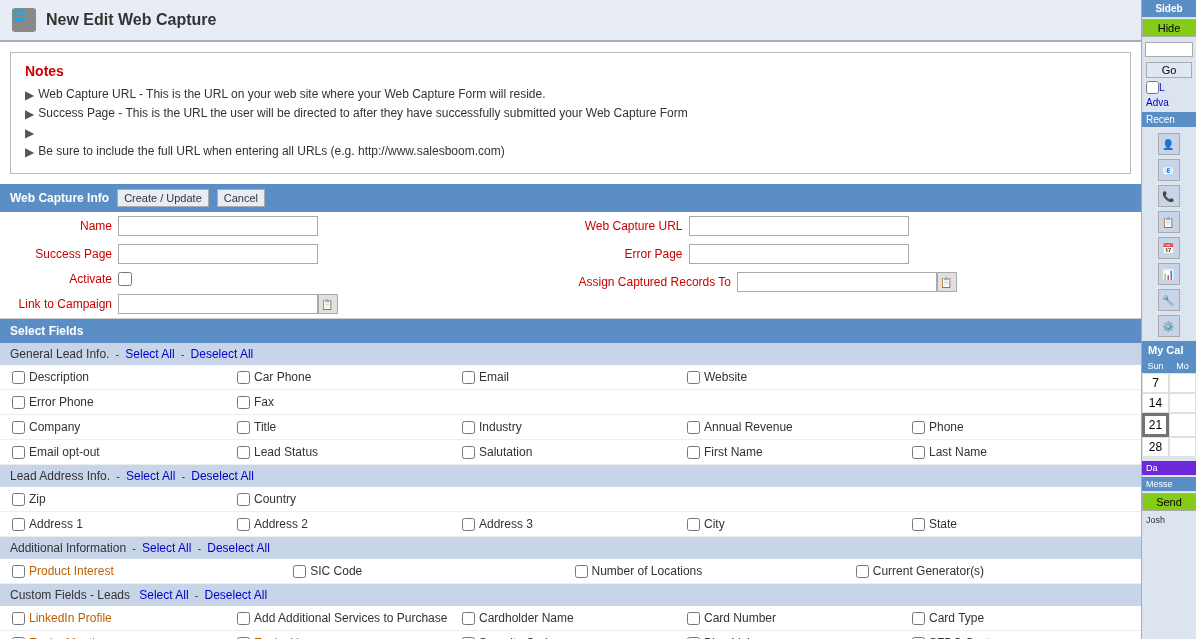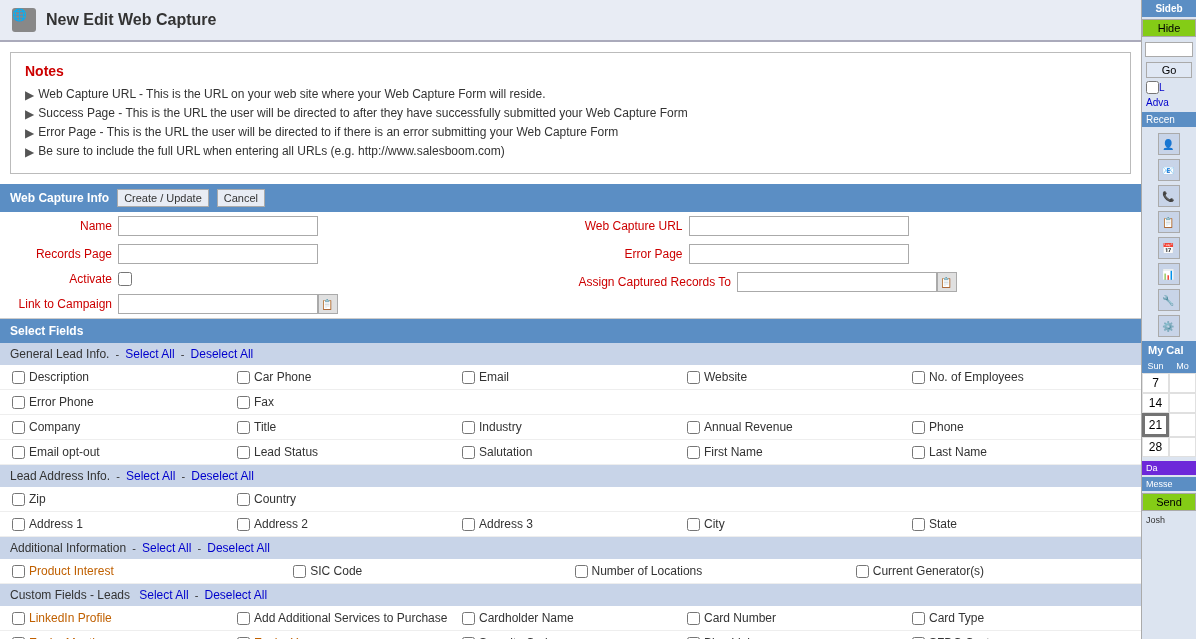--- a/index.html
+++ b/index.html
@@ -66,21 +66,20 @@
     <div class="note-item">
       <span class="note-bullet">▶</span>
       <span>Web Capture URL - This is the URL on your web site where your Web Capture Form will reside.</span>
     </div>
     <div class="note-item">
       <span class="note-bullet">▶</span>
       <span>Success Page - This is the URL the user will be directed to after they have successfully submitted your Web Capture Form</span>
     </div>
     <div class="note-item">
       <span class="note-bullet">▶</span>
-      <span>Error Page - This is the URL the user will be directed to if there is an error submitting your Web Capture Form</span>
     </div>
     <div class="note-item">
       <span class="note-bullet">▶</span>
       <span>Be sure to include the full URL when entering all URLs (e.g. http://www.salesboom.com)</span>
     </div>
   </div>
 
   <div class="section-header">
     <span>Web Capture Info</span>
     <button>Create / Update</button>
@@ -89,21 +88,21 @@
 
   <div style="background:#fff; border-bottom:1px solid #ccc;">
     <div style="display:grid; grid-template-columns:1fr 1fr;">
 
       <div>
         <div class="form-row">
           <span class="form-label">Name</span>
           <input class="form-input" type="text" style="">
         </div>
         <div class="form-row">
-          <span class="form-label">Records Page</span>
+          <span class="form-label">Success Page</span>
           <input class="form-input" type="text" style="">
         </div>
         <div class="form-row">
           <span class="form-label">Activate</span>
           <input class="checkbox-input" type="checkbox" style="">
         </div>
         <div class="form-row">
           <span class="form-label">Link to Campaign</span>
           <input class="form-input" type="text" style="">
           <span class="icon-btn">📋</span>
@@ -148,24 +147,20 @@
         <input type="checkbox" style="">
         <label class="black">Car Phone</label>
       </div>
     <div class="field-item">
         <input type="checkbox" style="">
         <label class="black">Email</label>
       </div>
     <div class="field-item">
         <input type="checkbox" style="">
         <label class="black">Website</label>
-      </div>
-    <div class="field-item">
-        <input type="checkbox" style="">
-        <label class="black">No. of Employees</label>
       </div>
   </div>
   <div style="background:#fff; display:grid; grid-template-columns:repeat(5,1fr); padding:3px 8px; border-bottom:1px solid #eee;">
     <div class="field-item">
         <input type="checkbox" style="">
         <label class="black">Error Phone</label>
       </div>
     <div class="field-item">
         <input type="checkbox" style="">
         <label class="black">Fax</label>

